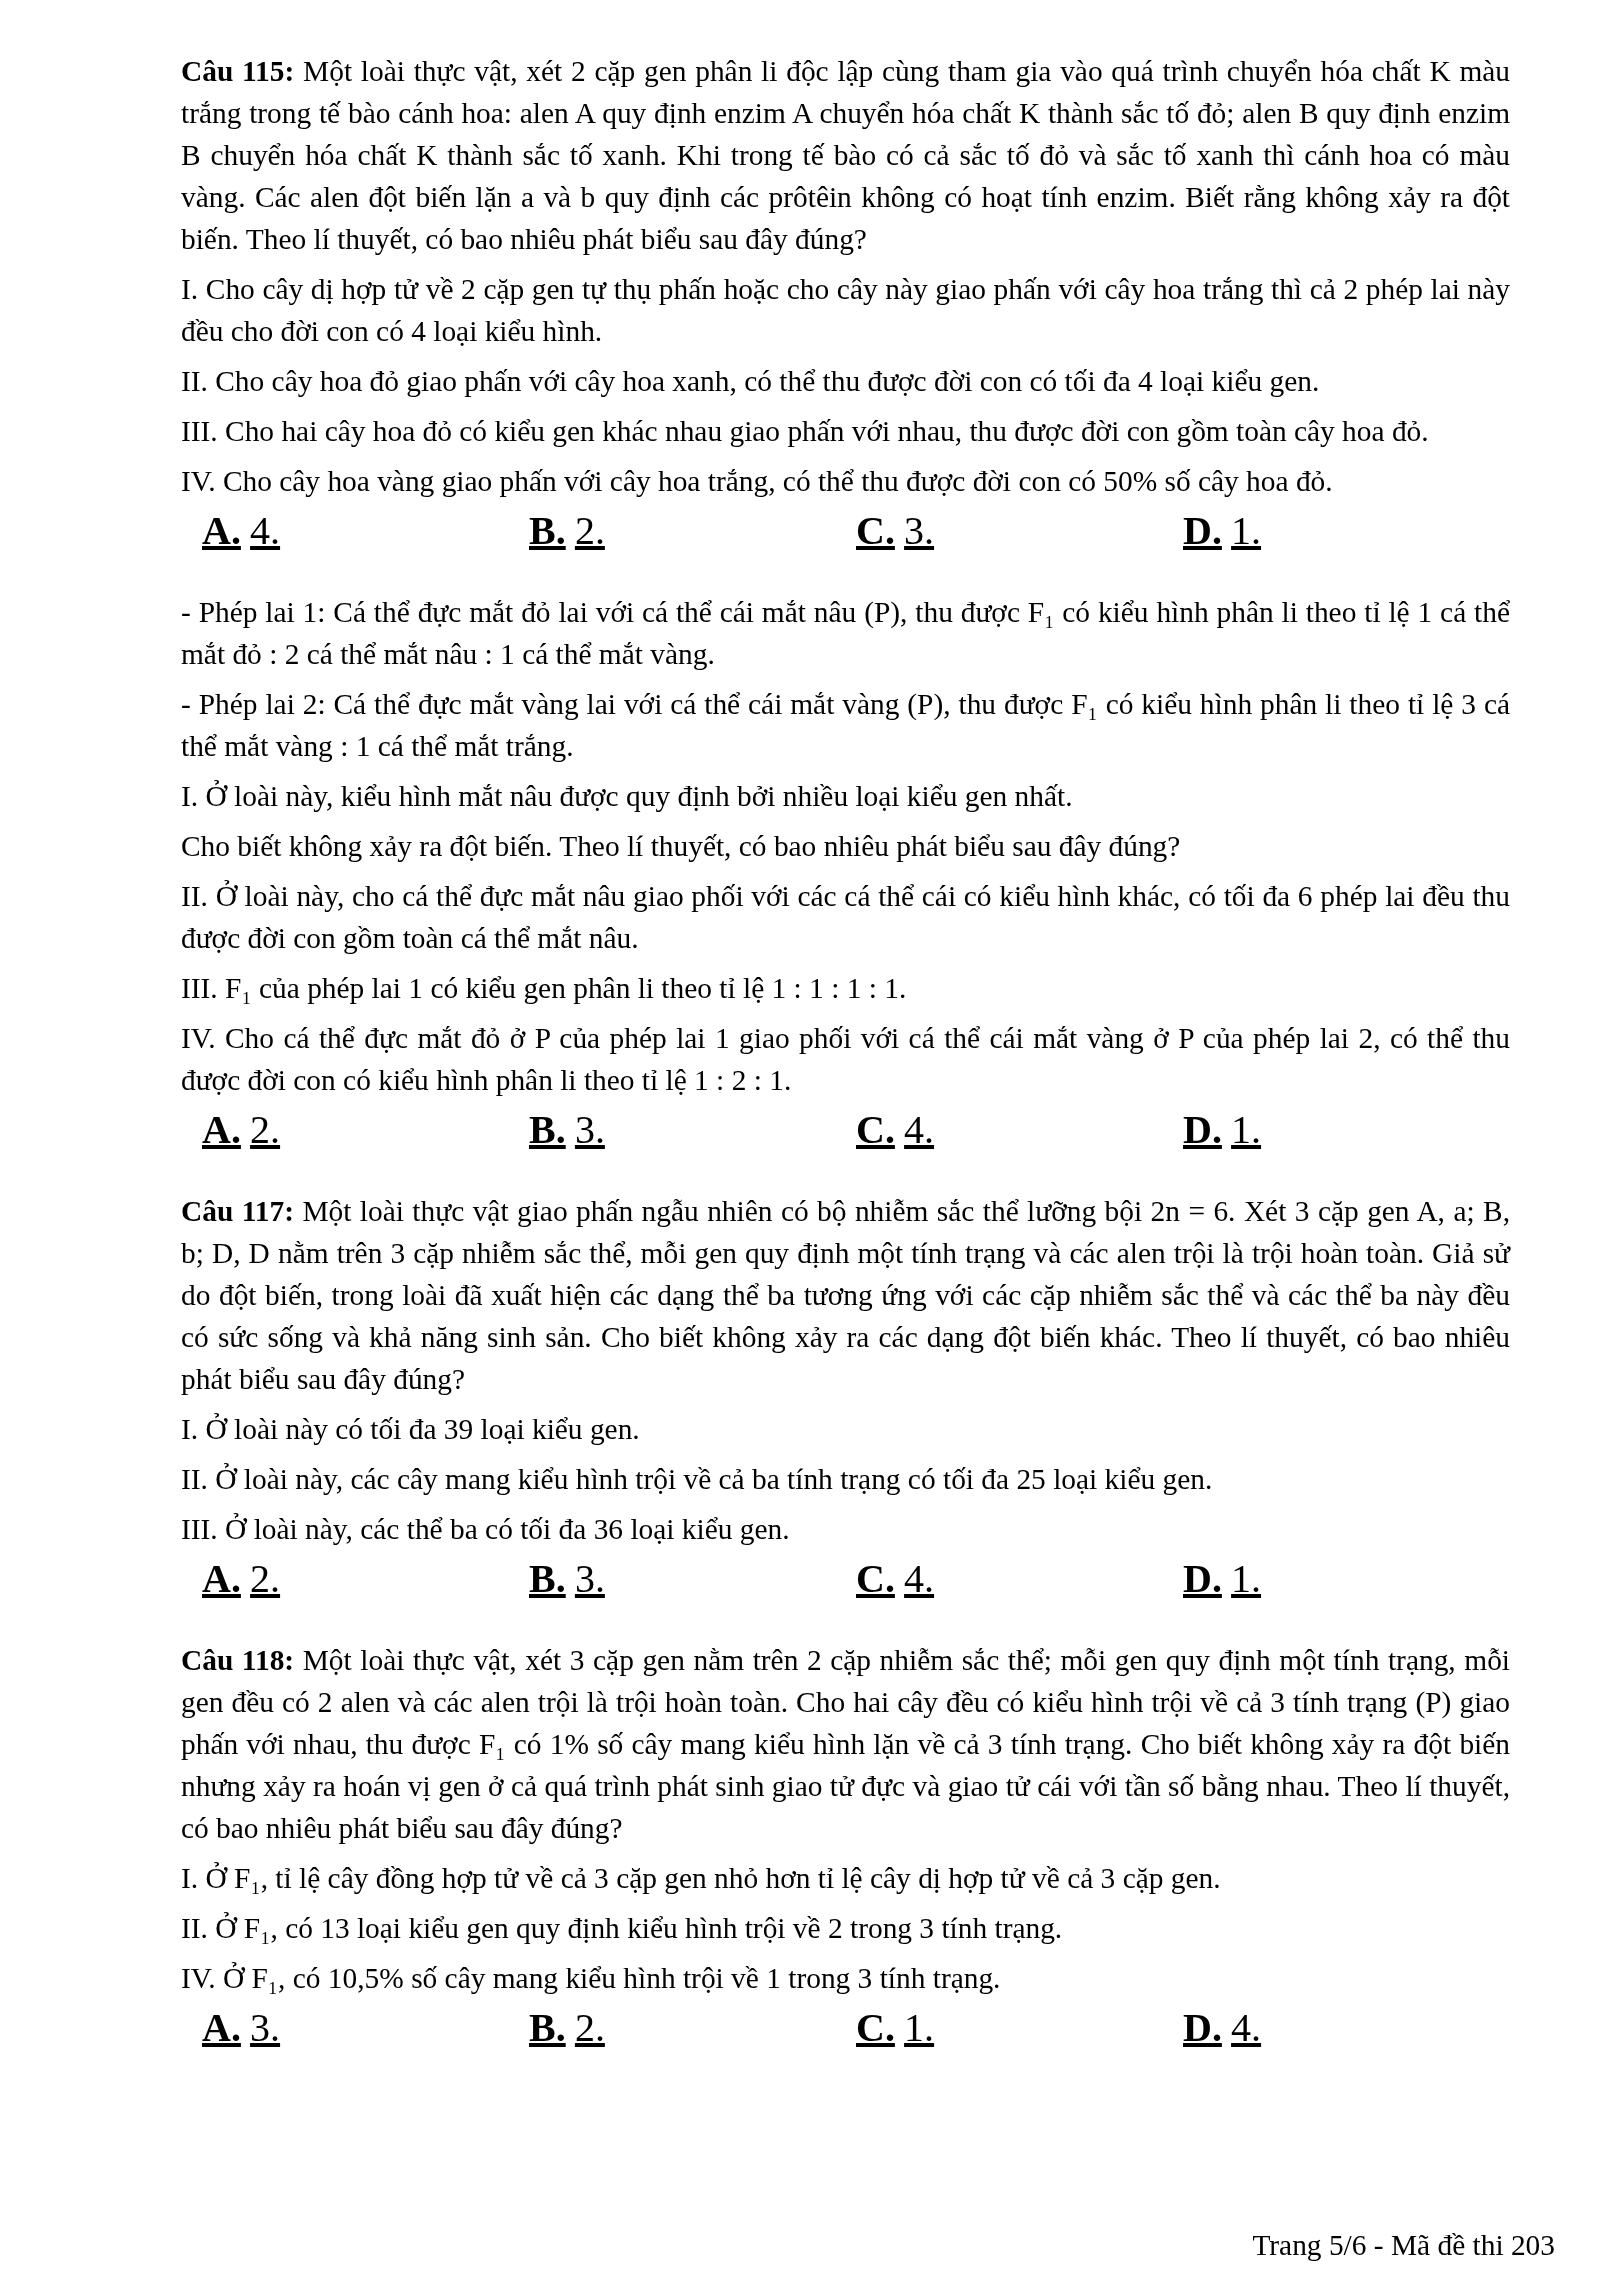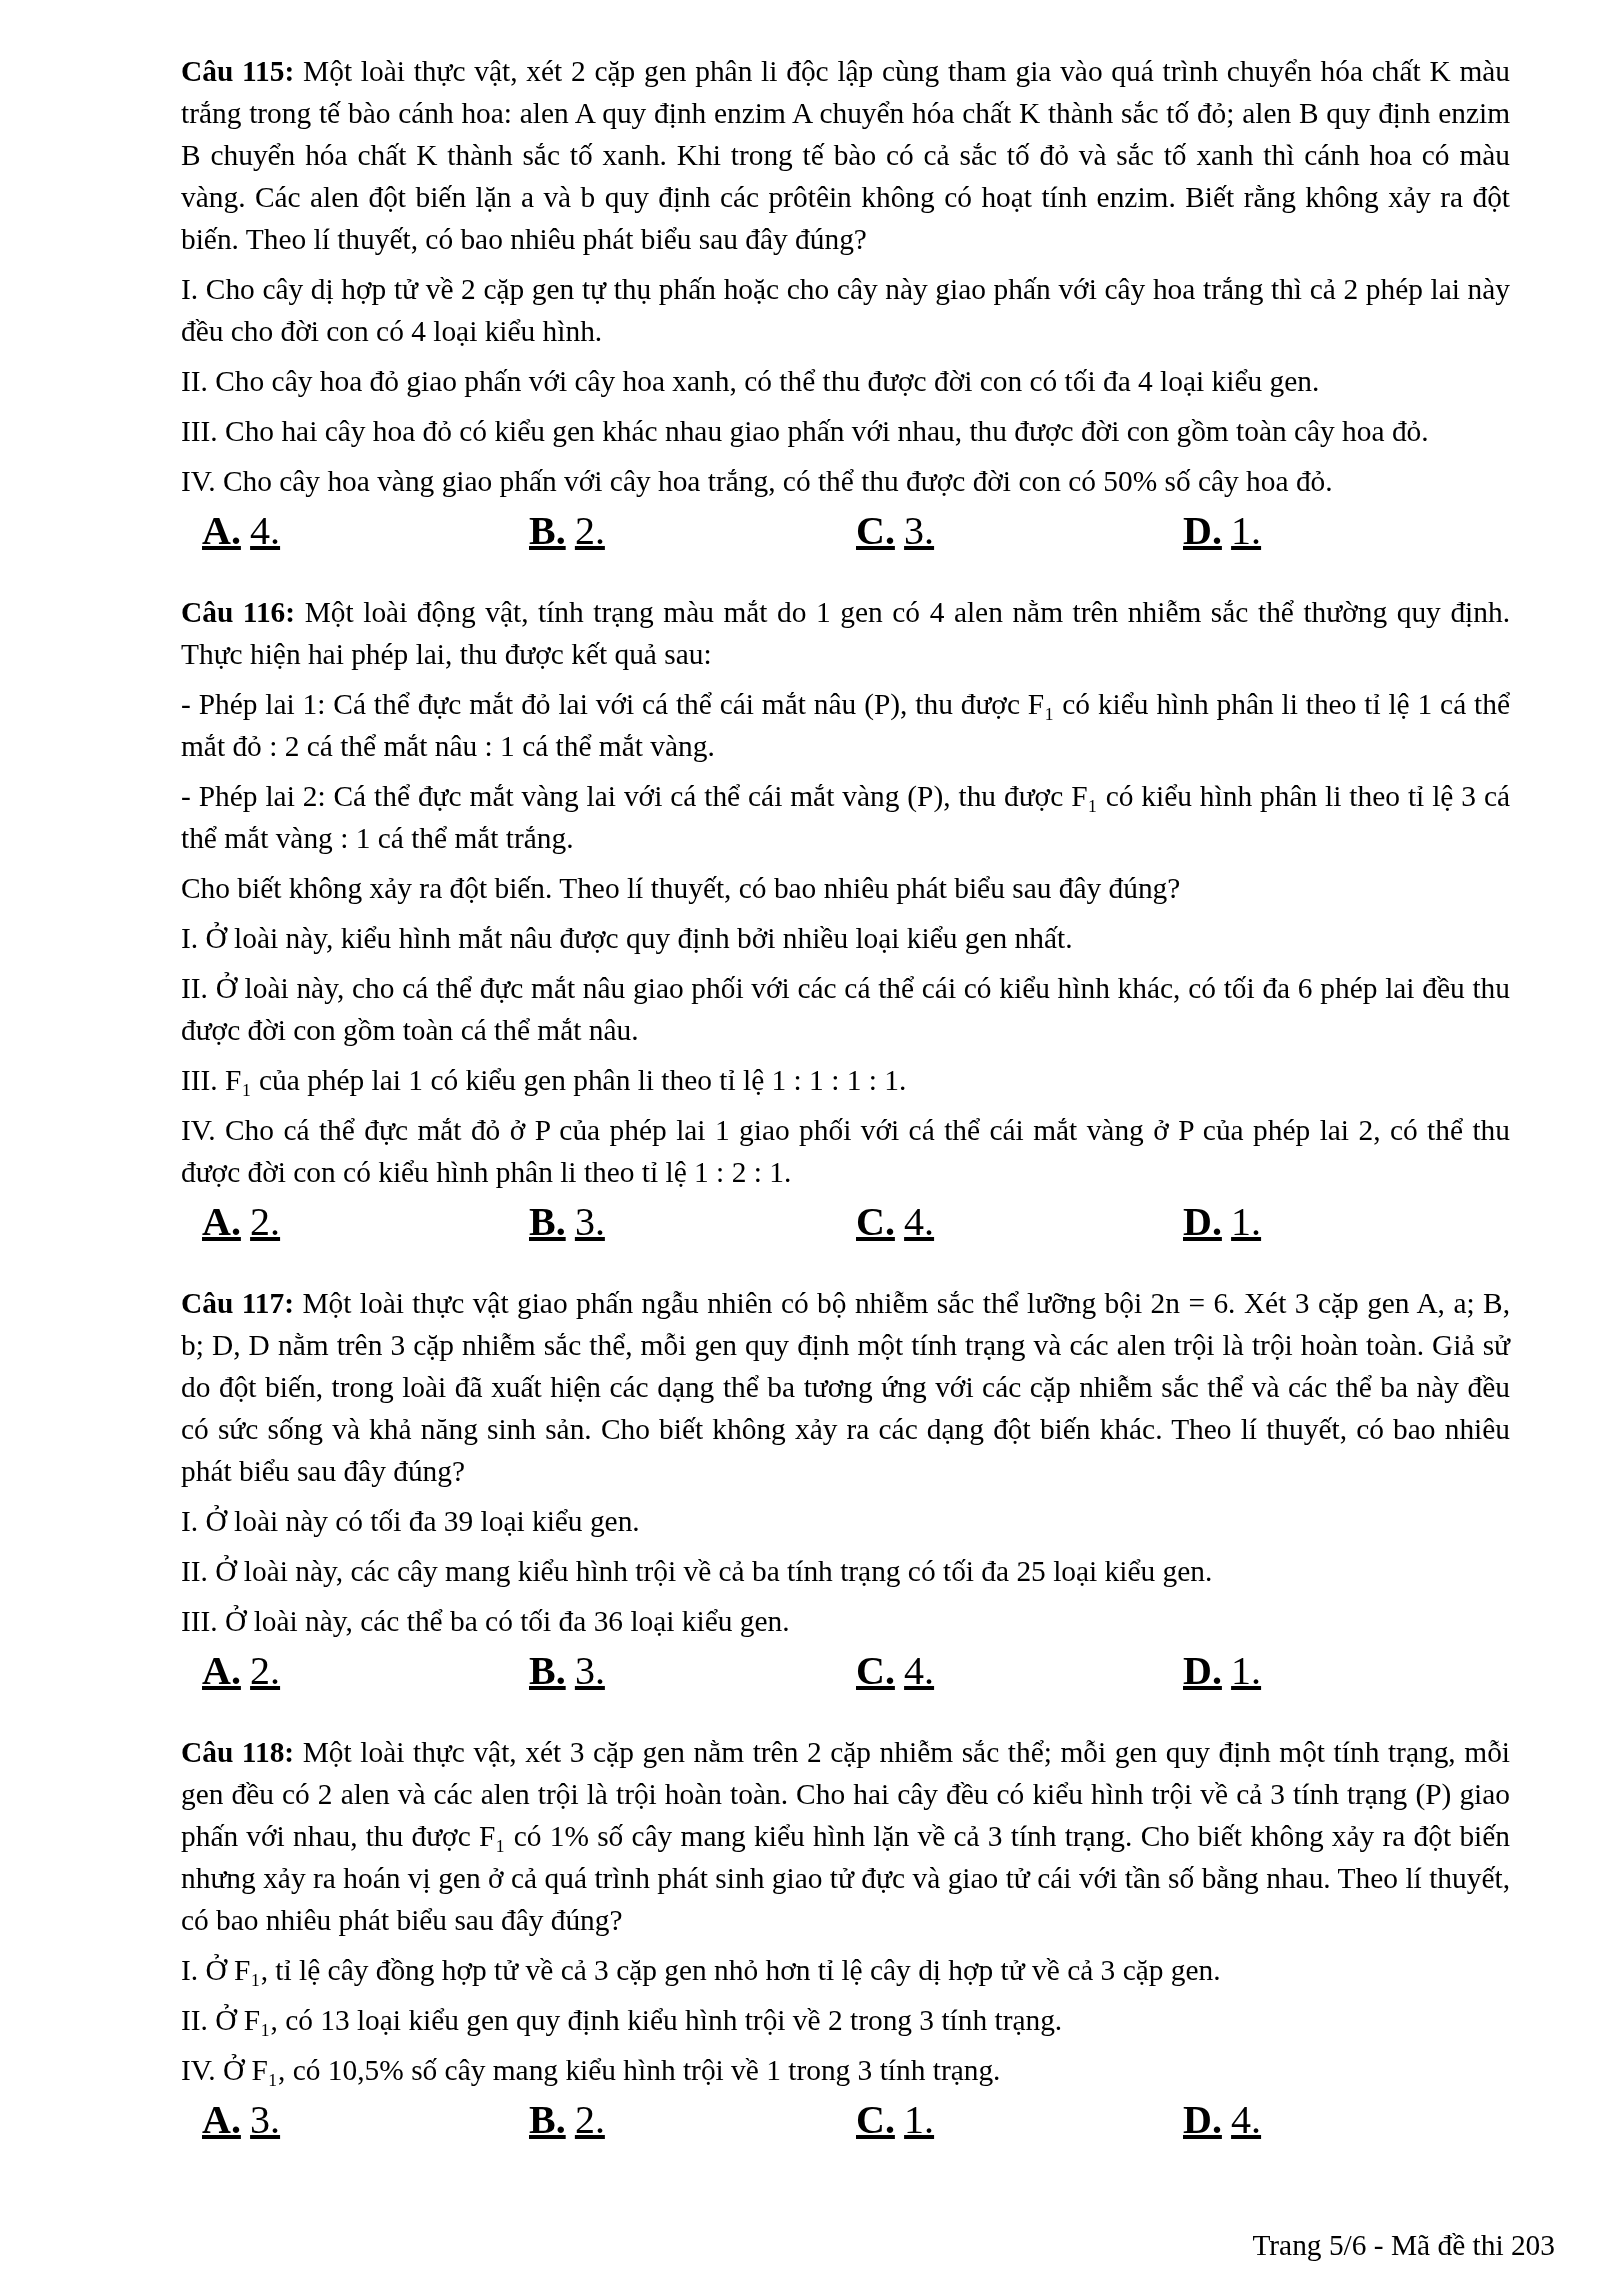--- a/index.html
+++ b/index.html
@@ -59,25 +59,24 @@
     <p class="para">IV. Cho cây hoa vàng giao phấn với cây hoa trắng, có thể thu được đời con có 50% số cây hoa đỏ.</p>
     <div class="answers">
       <span class="opt"><b>A.</b><span class="ov">4.</span></span>
       <span class="opt"><b>B.</b><span class="ov">2.</span></span>
       <span class="opt"><b>C.</b><span class="ov">3.</span></span>
       <span class="opt"><b>D.</b><span class="ov">1.</span></span>
     </div>
   </section>
 
   <section class="question">
-    <p class="para"><b class="qlabel">Câu 116:</b> <span>Một loài động vật, tính trạng màu mắt do 1 gen có 4 alen nằm trên nhiễm sắc thể thường quy định. Thực hiện hai phép lai, thu được kết quả sau:</span></p>
     <p class="para">- Phép lai 1: Cá thể đực mắt đỏ lai với cá thể cái mắt nâu (P), thu được F₁ có kiểu hình phân li theo tỉ lệ 1 cá thể mắt đỏ : 2 cá thể mắt nâu : 1 cá thể mắt vàng.</p>
     <p class="para">- Phép lai 2: Cá thể đực mắt vàng lai với cá thể cái mắt vàng (P), thu được F₁ có kiểu hình phân li theo tỉ lệ 3 cá thể mắt vàng : 1 cá thể mắt trắng.</p>
+    <p class="para">I. Ở loài này, kiểu hình mắt nâu được quy định bởi nhiều loại kiểu gen nhất.</p>
     <p class="para">Cho biết không xảy ra đột biến. Theo lí thuyết, có bao nhiêu phát biểu sau đây đúng?</p>
-    <p class="para">I. Ở loài này, kiểu hình mắt nâu được quy định bởi nhiều loại kiểu gen nhất.</p>
     <p class="para">II. Ở loài này, cho cá thể đực mắt nâu giao phối với các cá thể cái có kiểu hình khác, có tối đa 6 phép lai đều thu được đời con gồm toàn cá thể mắt nâu.</p>
     <p class="para">III. F₁ của phép lai 1 có kiểu gen phân li theo tỉ lệ 1 : 1 : 1 : 1.</p>
     <p class="para">IV. Cho cá thể đực mắt đỏ ở P của phép lai 1 giao phối với cá thể cái mắt vàng ở P của phép lai 2, có thể thu được đời con có kiểu hình phân li theo tỉ lệ 1 : 2 : 1.</p>
     <div class="answers">
       <span class="opt"><b>A.</b><span class="ov">2.</span></span>
       <span class="opt"><b>B.</b><span class="ov">3.</span></span>
       <span class="opt"><b>C.</b><span class="ov">4.</span></span>
       <span class="opt"><b>D.</b><span class="ov">1.</span></span>
     </div>
   </section>

